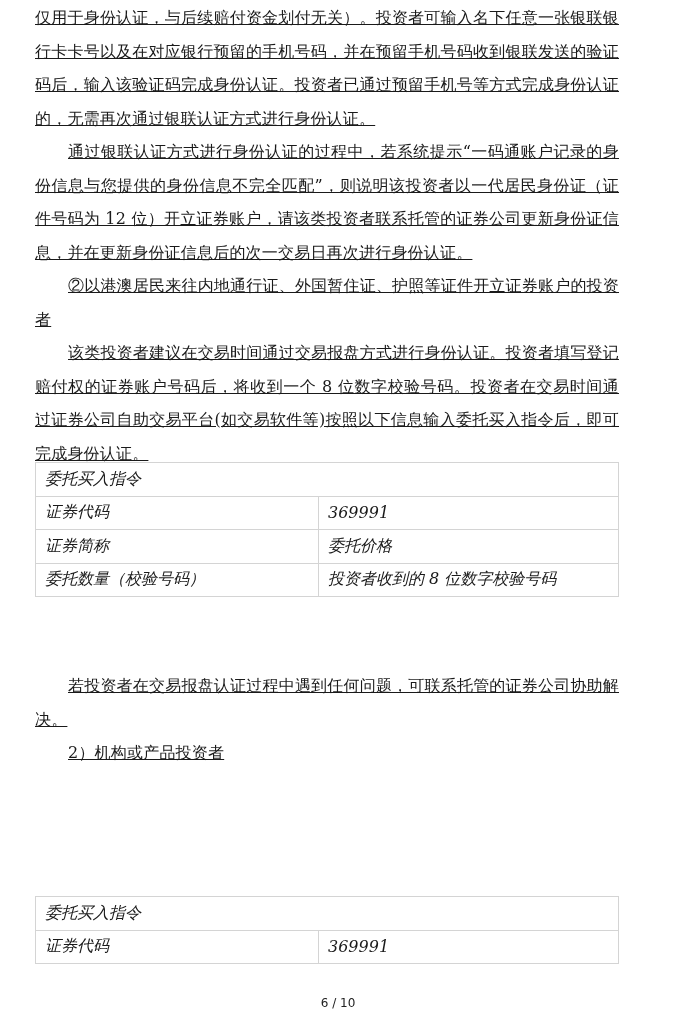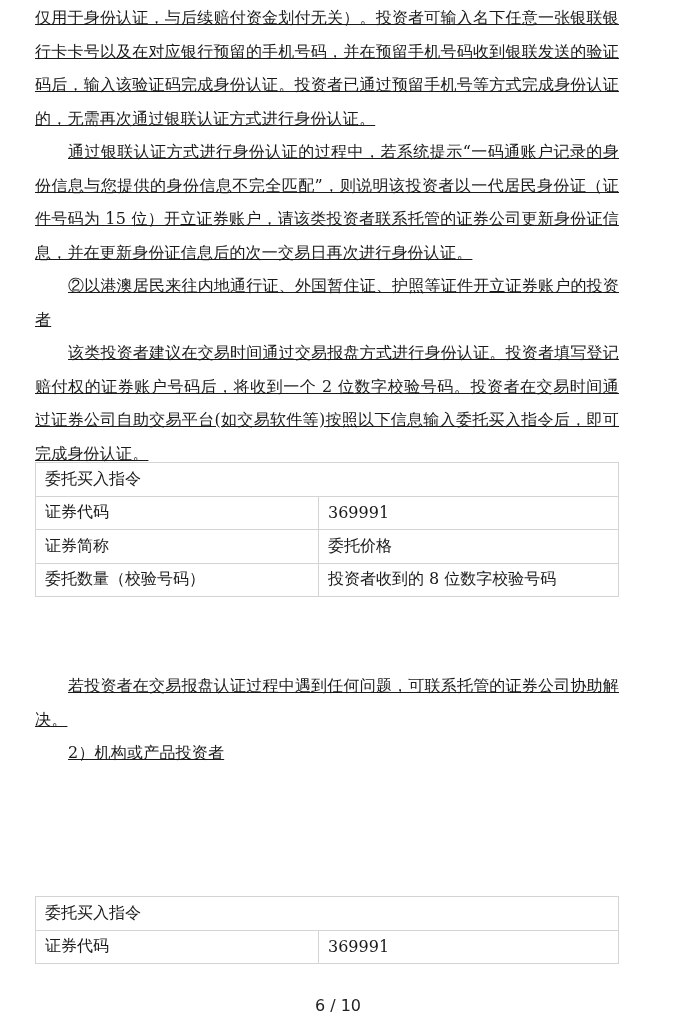--- a/index.html
+++ b/index.html
@@ -11,41 +11,41 @@
   .page { position: absolute; left: 35px; top: 0; width: 584px; }
   .p {
     font-size: 16px; line-height: 33.5px; margin: 0;
     text-align: justify; text-justify: inter-character; word-break: break-all;
     letter-spacing: 0.2px;
     text-decoration: underline;
   }
   .indent { text-indent: 33px; }
   table.cmd {
     border-collapse: collapse; width: 584px; table-layout: fixed;
-    font-size: 16px; margin: 0;
+    font-size: 16px; margin: 0; font-style: italic;
   }
   table.cmd td {
     border: 1px solid #d4d4d4; height: 32.5px; padding: 0 0 0 9px;
     vertical-align: middle; white-space: nowrap;
   }
   table.cmd col.c1 { width: 283px; }
   .footer {
     position: absolute; top: 996px; left: 0; width: 676px; text-align: center;
-    font-size: 16px; font-family: "DejaVu Sans", "Liberation Sans", sans-serif; color: #222;
+    font-size: 12px; font-family: "DejaVu Sans", "Liberation Sans", sans-serif; color: #222;
   }
 </style>
 </head>
 <body>
 
 <div class="page">
   <div style="position:absolute; top:1px; width:584px;">
     <p class="p">仅用于身份认证，与后续赔付资金划付无关）。投资者可输入名下任意一张银联银行卡卡号以及在对应银行预留的手机号码，并在预留手机号码收到银联发送的验证码后，输入该验证码完成身份认证。投资者已通过预留手机号等方式完成身份认证的，无需再次通过银联认证方式进行身份认证。</p>
-    <p class="p indent">通过银联认证方式进行身份认证的过程中，若系统提示“一码通账户记录的身份信息与您提供的身份信息不完全匹配”，则说明该投资者以一代居民身份证（证件号码为 15 位）开立证券账户，请该类投资者联系托管的证券公司更新身份证信息，并在更新身份证信息后的次一交易日再次进行身份认证。</p>
+    <p class="p indent">通过银联认证方式进行身份认证的过程中，若系统提示“一码通账户记录的身份信息与您提供的身份信息不完全匹配”，则说明该投资者以一代居民身份证（证件号码为 12 位）开立证券账户，请该类投资者联系托管的证券公司更新身份证信息，并在更新身份证信息后的次一交易日再次进行身份认证。</p>
     <p class="p indent">②以港澳居民来往内地通行证、外国暂住证、护照等证件开立证券账户的投资者</p>
-    <p class="p indent">该类投资者建议在交易时间通过交易报盘方式进行身份认证。投资者填写登记赔付权的证券账户号码后，将收到一个 2 位数字校验号码。投资者在交易时间通过证券公司自助交易平台(如交易软件等)按照以下信息输入委托买入指令后，即可完成身份认证。</p>
+    <p class="p indent">该类投资者建议在交易时间通过交易报盘方式进行身份认证。投资者填写登记赔付权的证券账户号码后，将收到一个 8 位数字校验号码。投资者在交易时间通过证券公司自助交易平台(如交易软件等)按照以下信息输入委托买入指令后，即可完成身份认证。</p>
   </div>
 
   <table class="cmd" style="position:absolute; top:462px;">
     <colgroup>
         <col class="c1">
         <col>
       </colgroup>
     <tbody>
         <tr>
       <td colspan="2">委托买入指令</td>

